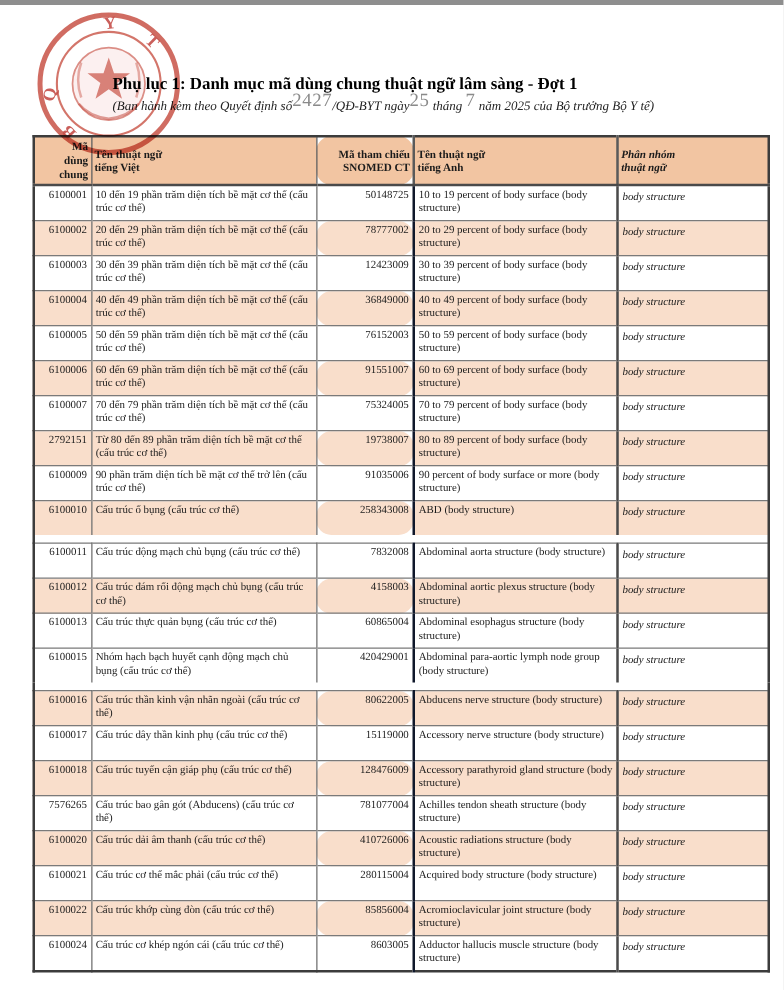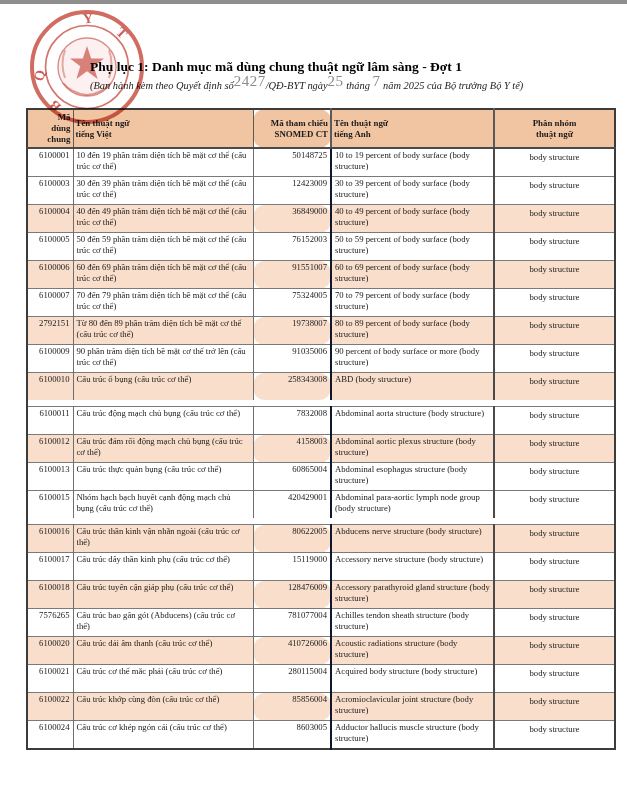--- a/index.html
+++ b/index.html
@@ -17,21 +17,21 @@
   col.w1{width:46px;} col.w2{width:180px;} col.w3{width:78px;} col.w4{width:163px;} col.w5{width:121px;}
   th{background:#f2c5a2;font-weight:bold;text-align:center;vertical-align:middle;
      font-size:8.9px;line-height:11px;height:28px;padding:2px 2px;
      border-bottom:2px solid #4a4a4a;}
   td{vertical-align:top;padding:1px 3px 1px 3px;height:23px;border-top:1px solid #7a7a7a;}
   tr.alt td{background:#f9decb;}
   .cc{text-align:right;border-right:1px solid #6e6e6e;}
   .cv{text-align:left;border-right:1px solid #6e6e6e;}
   .cs{text-align:right;border-right:2px solid #0f172a;border-radius:12px;}
   .ce{text-align:left;border-right:2px solid #4a4a4a;}
-  .cg{text-align:center;padding-top:3px;}
+  .cg{text-align:left;padding-top:3px;font-style:italic;}
   th.cc,th.cv,th.cs,th.ce{border-right-color:#5a5a5a;}
   tr.spacer td{height:6px;padding:0;border:none;background:#fff;}
   .hl{display:block;}
 </style>
 </head>
 <body>
 
 <div class="page">
   <div class="scan-strip"></div>
 
@@ -91,20 +91,27 @@
       </tr>
     </thead>
     <tbody>
       <tr>
           <td class="cc">6100001</td>
           <td class="cv">10 đến 19 phần trăm diện tích bề mặt cơ thể (cấu trúc cơ thể)</td>
           <td class="cs">50148725</td>
           <td class="ce">10 to 19 percent of body surface (body structure)</td>
           <td class="cg">body structure</td>
         </tr>
+      <tr class="alt">
+          <td class="cc">6100002</td>
+          <td class="cv">20 đến 29 phần trăm diện tích bề mặt cơ thể (cấu trúc cơ thể)</td>
+          <td class="cs">78777002</td>
+          <td class="ce">20 to 29 percent of body surface (body structure)</td>
+          <td class="cg">body structure</td>
+        </tr>
       <tr>
           <td class="cc">6100003</td>
           <td class="cv">30 đến 39 phần trăm diện tích bề mặt cơ thể (cấu trúc cơ thể)</td>
           <td class="cs">12423009</td>
           <td class="ce">30 to 39 percent of body surface (body structure)</td>
           <td class="cg">body structure</td>
         </tr>
       <tr class="alt">
           <td class="cc">6100004</td>
           <td class="cv">40 đến 49 phần trăm diện tích bề mặt cơ thể (cấu trúc cơ thể)</td>

